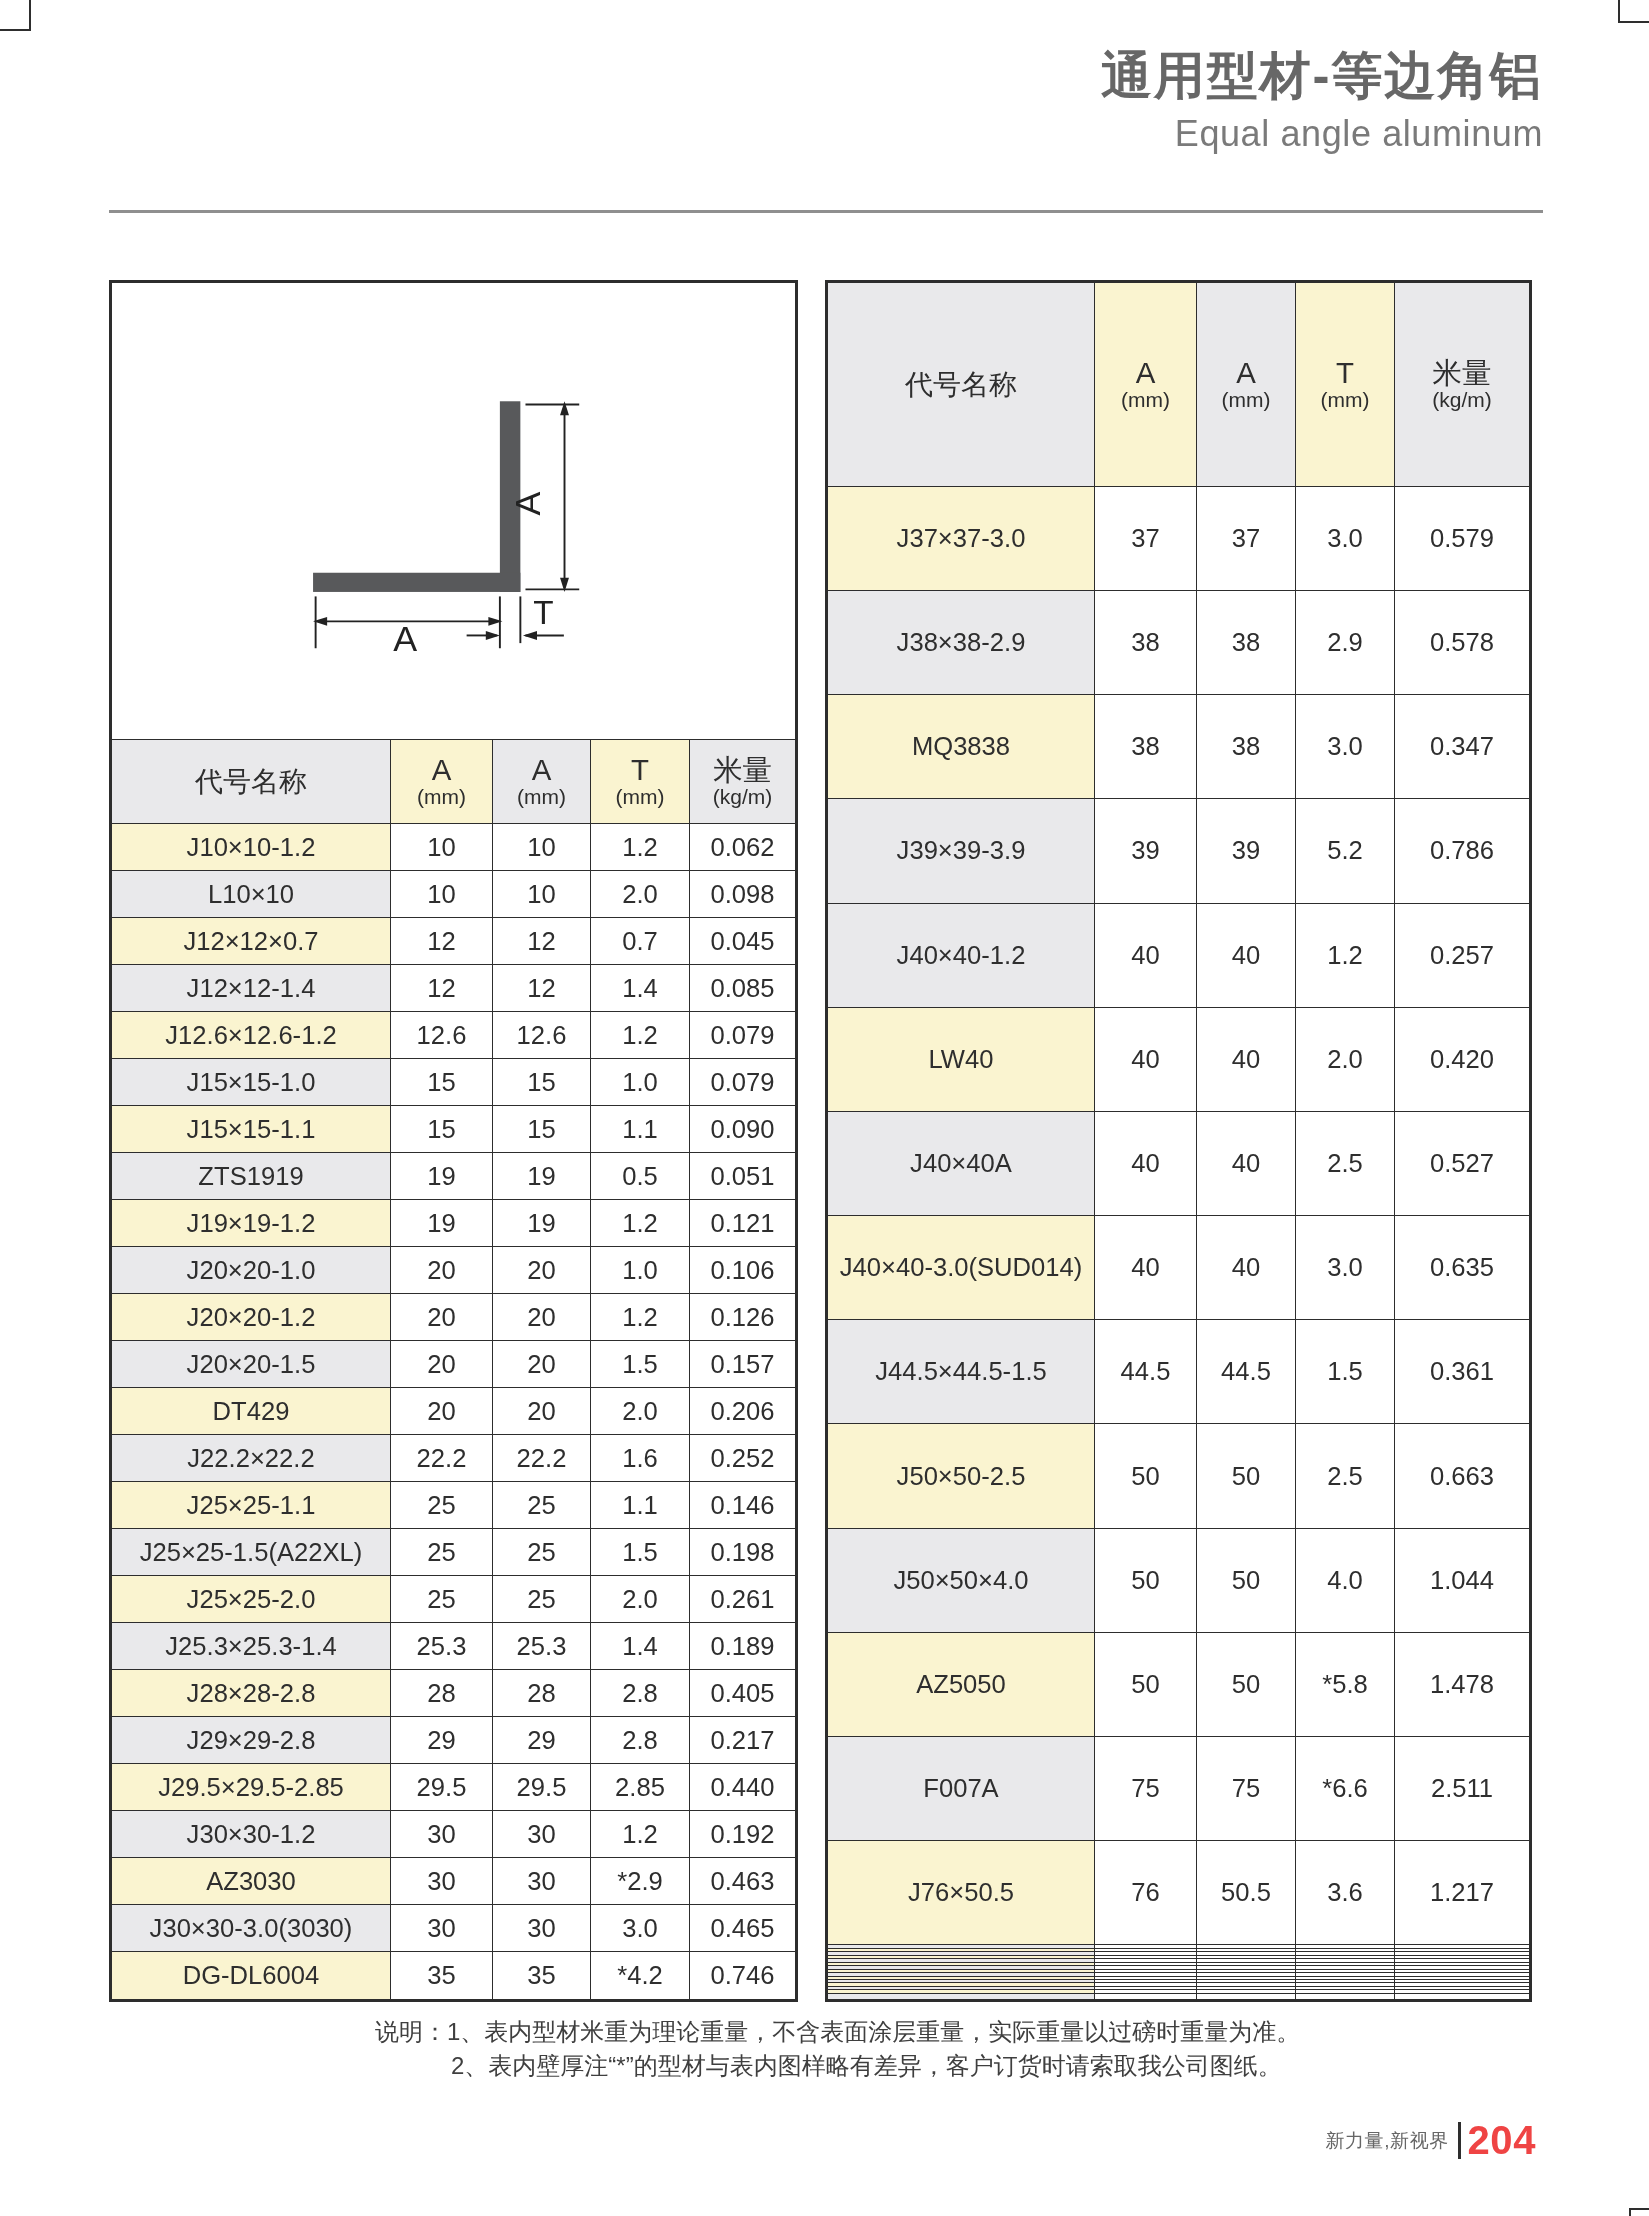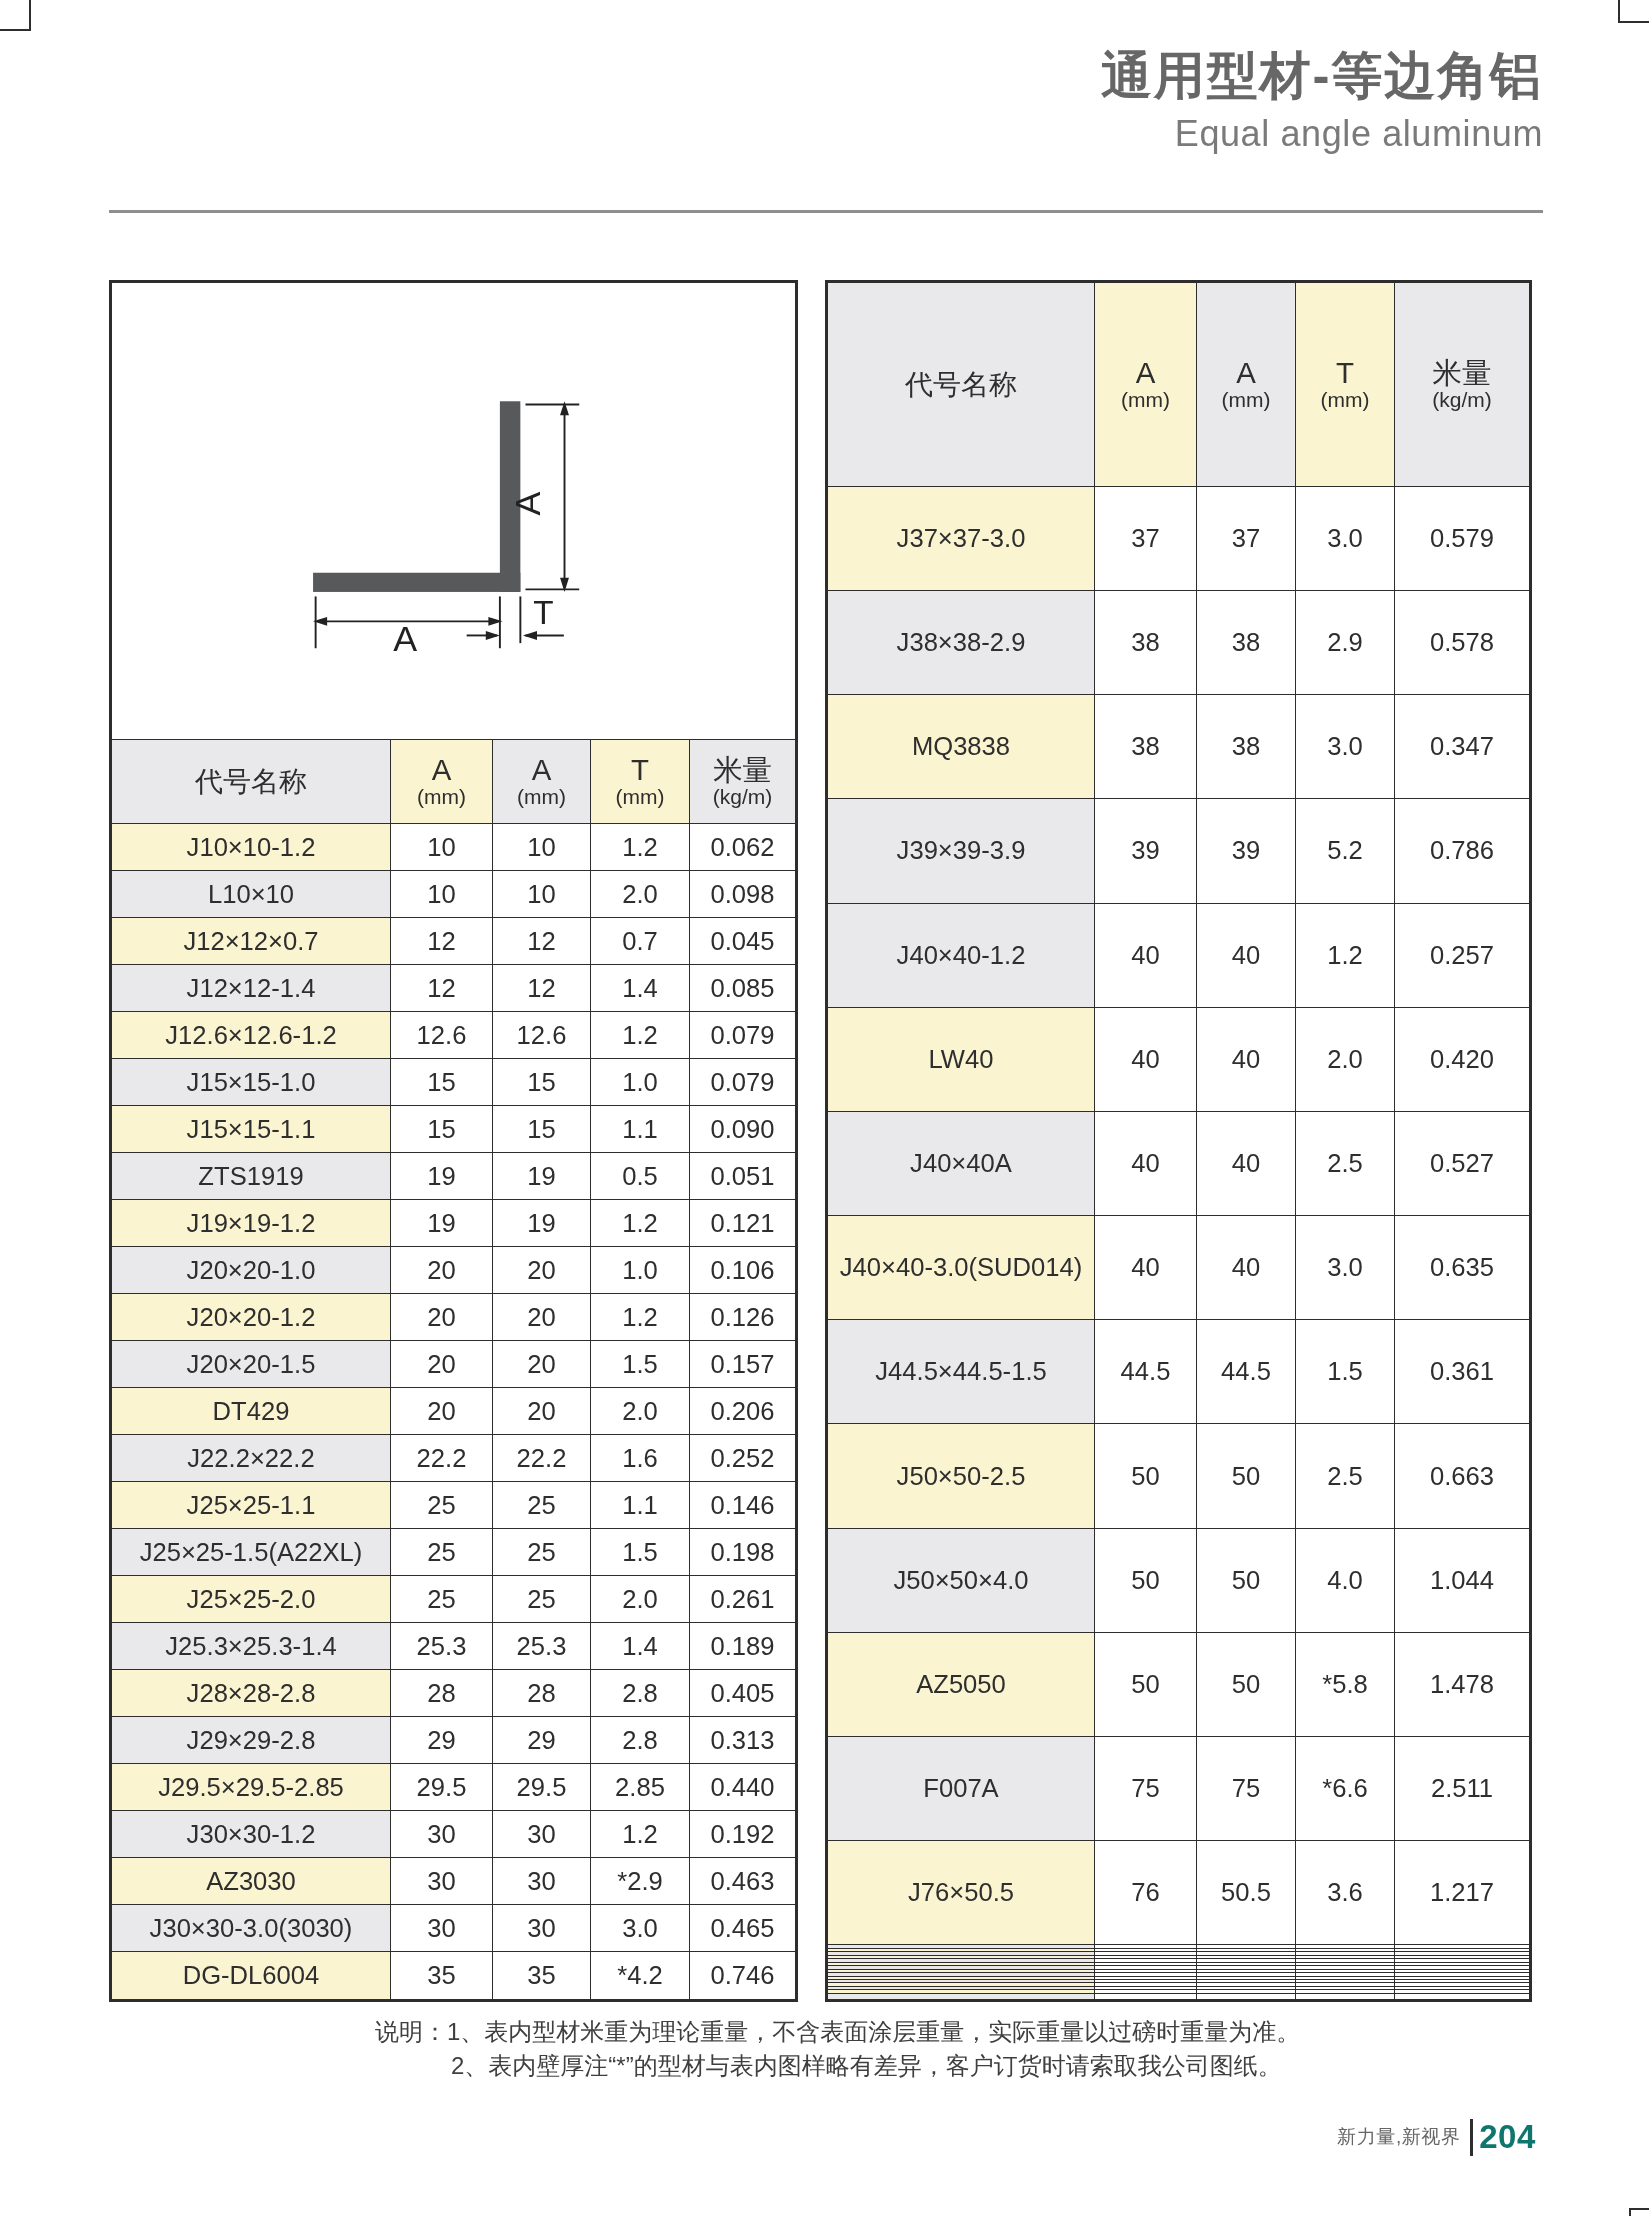--- a/index.html
+++ b/index.html
@@ -45,21 +45,21 @@
   #left-table tr.hdr th{height:52px;}
   #right-table tr.hdr th{height:57px;}
   
   .notes{position:absolute;left:375px;top:2015px;font-size:24px;color:#3f3f3f;line-height:1.42;white-space:nowrap;}
   .notes .note-line{display:block;}
   .notes .note-line2{padding-left:76px;}
   
   .footer{position:absolute;top:2118px;right:113px;display:flex;align-items:center;}
   .footer .slogan{font-size:19px;color:#666666;letter-spacing:0.6px;}
   .footer .divider{width:3.2px;height:37px;background:#2e2e2e;margin:0 6.4px 0 9px;}
-  .footer .pagenum{font-size:33px;font-weight:700;color:#0f766e;letter-spacing:0.6px;}
+  .footer .pagenum{font-size:40px;font-weight:700;color:#ef4444;letter-spacing:0.6px;}
   
   .dgm{display:block;margin:0 auto;}
 </style>
 </head>
 <body>
 
 <div class="crop tl"></div>
 <div class="crop tr"></div>
 <div class="crop br"></div>
 
@@ -264,21 +264,21 @@
         <td class="num">28</td>
         <td class="num">28</td>
         <td class="num">2.8</td>
         <td class="num">0.405</td>
       </tr>
       <tr>
         <td class="name bg-gray">J29×29-2.8</td>
         <td class="num">29</td>
         <td class="num">29</td>
         <td class="num">2.8</td>
-        <td class="num">0.313</td>
+        <td class="num">0.217</td>
       </tr>
       <tr>
         <td class="name bg-yellow">J29.5×29.5-2.85</td>
         <td class="num">29.5</td>
         <td class="num">29.5</td>
         <td class="num">2.85</td>
         <td class="num">0.440</td>
       </tr>
       <tr>
         <td class="name bg-gray">J30×30-1.2</td>

